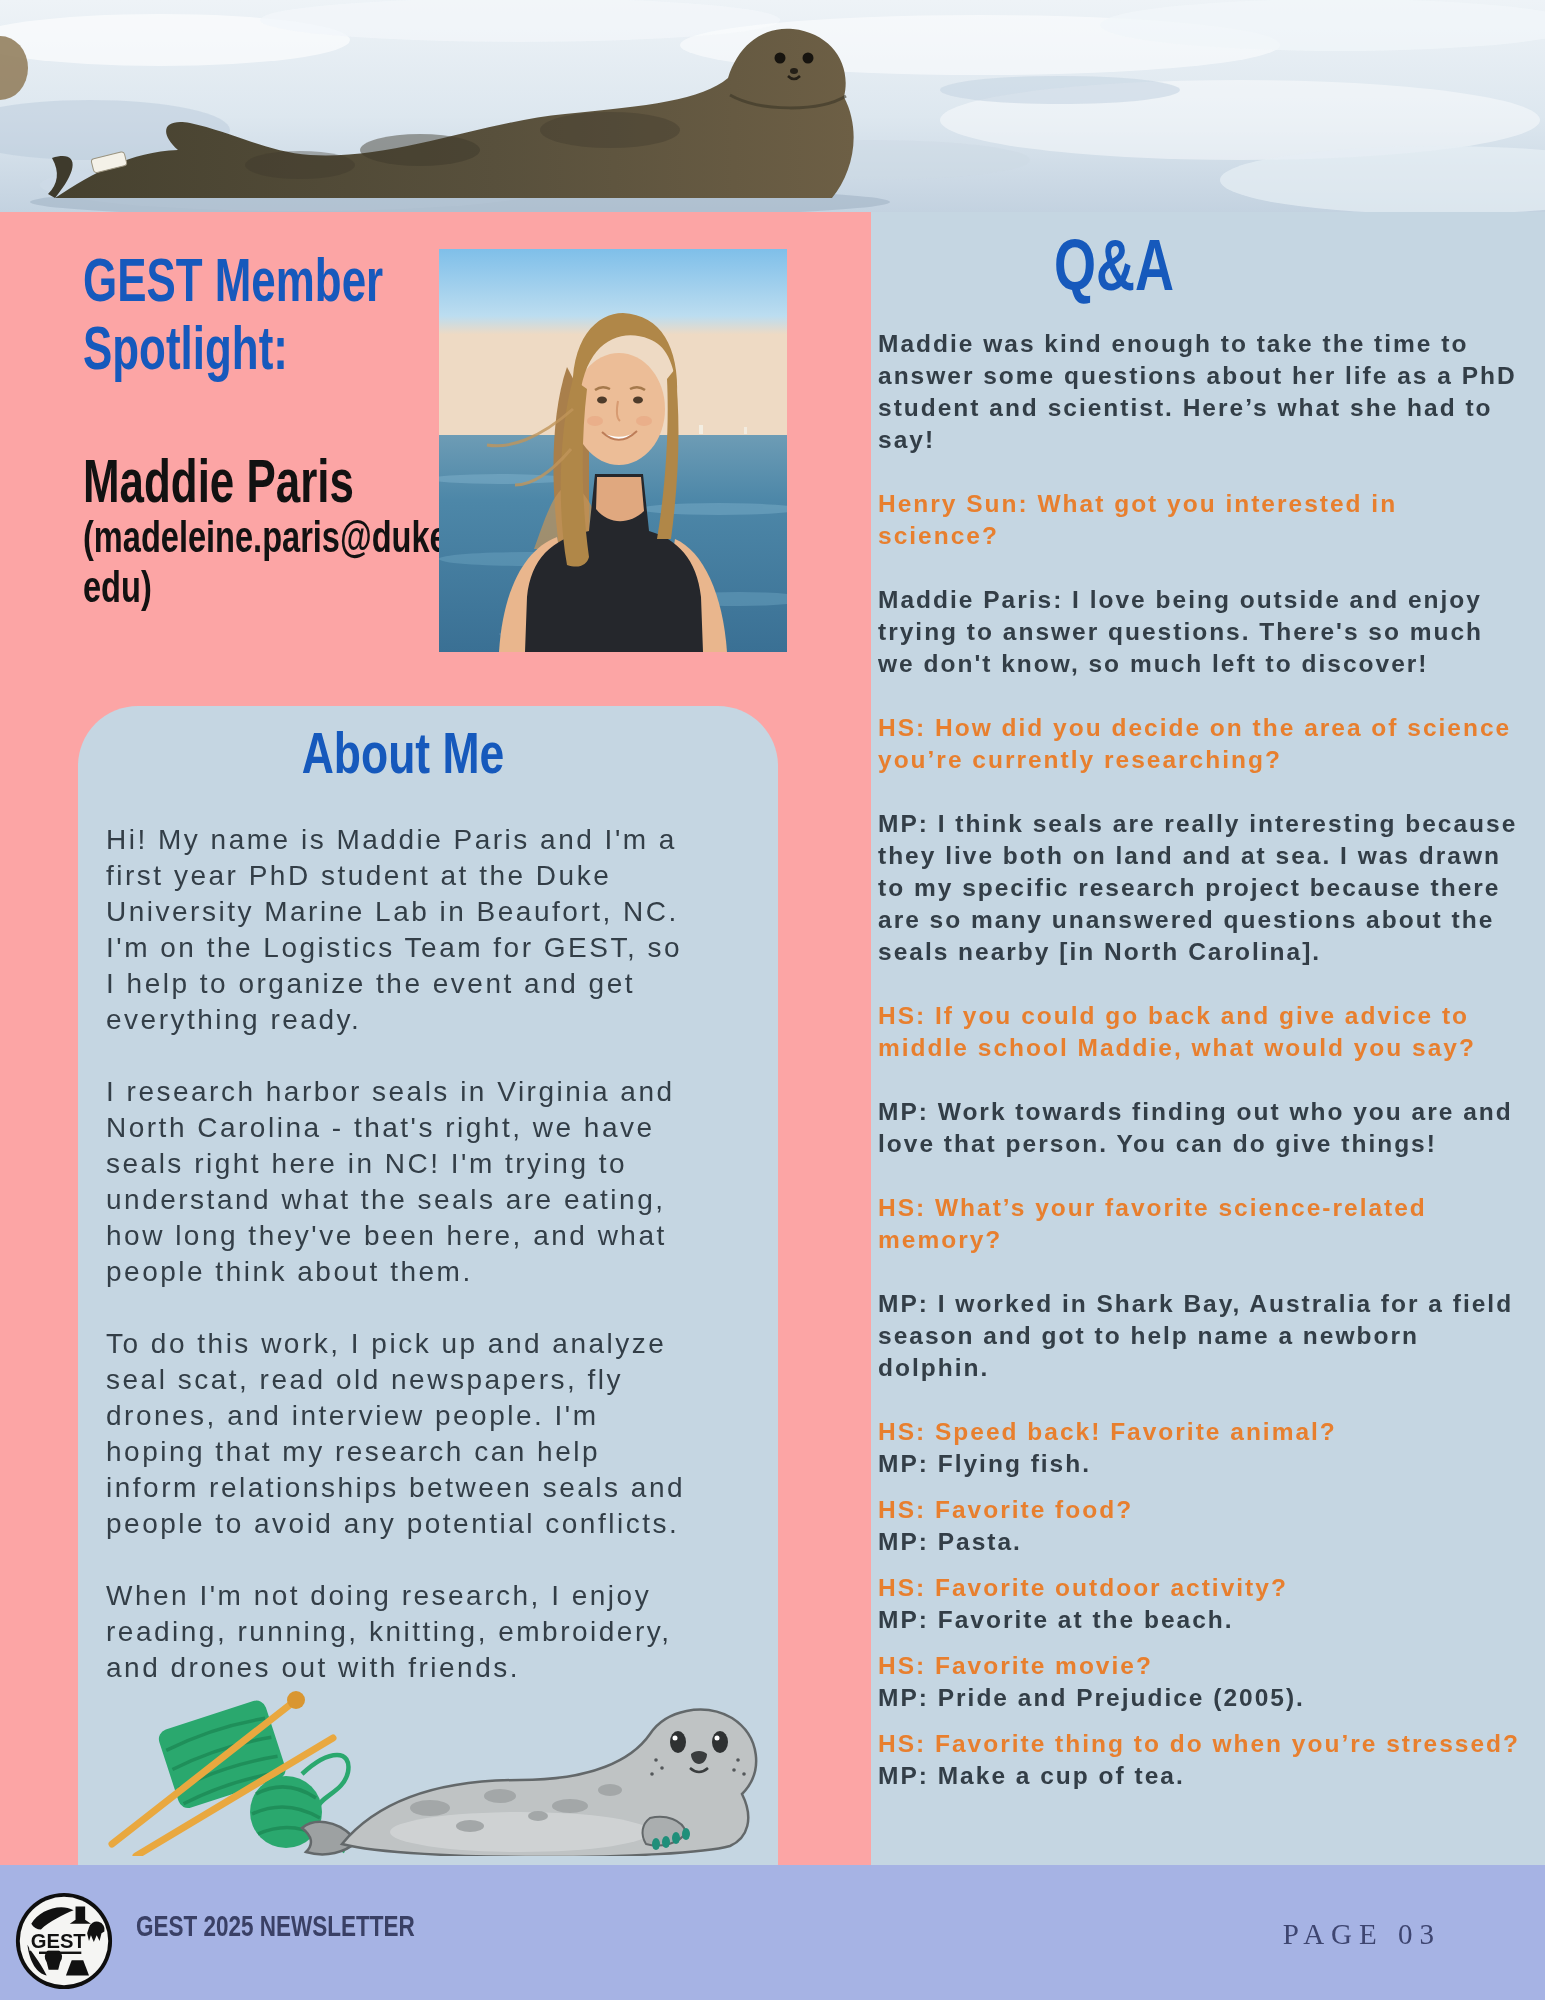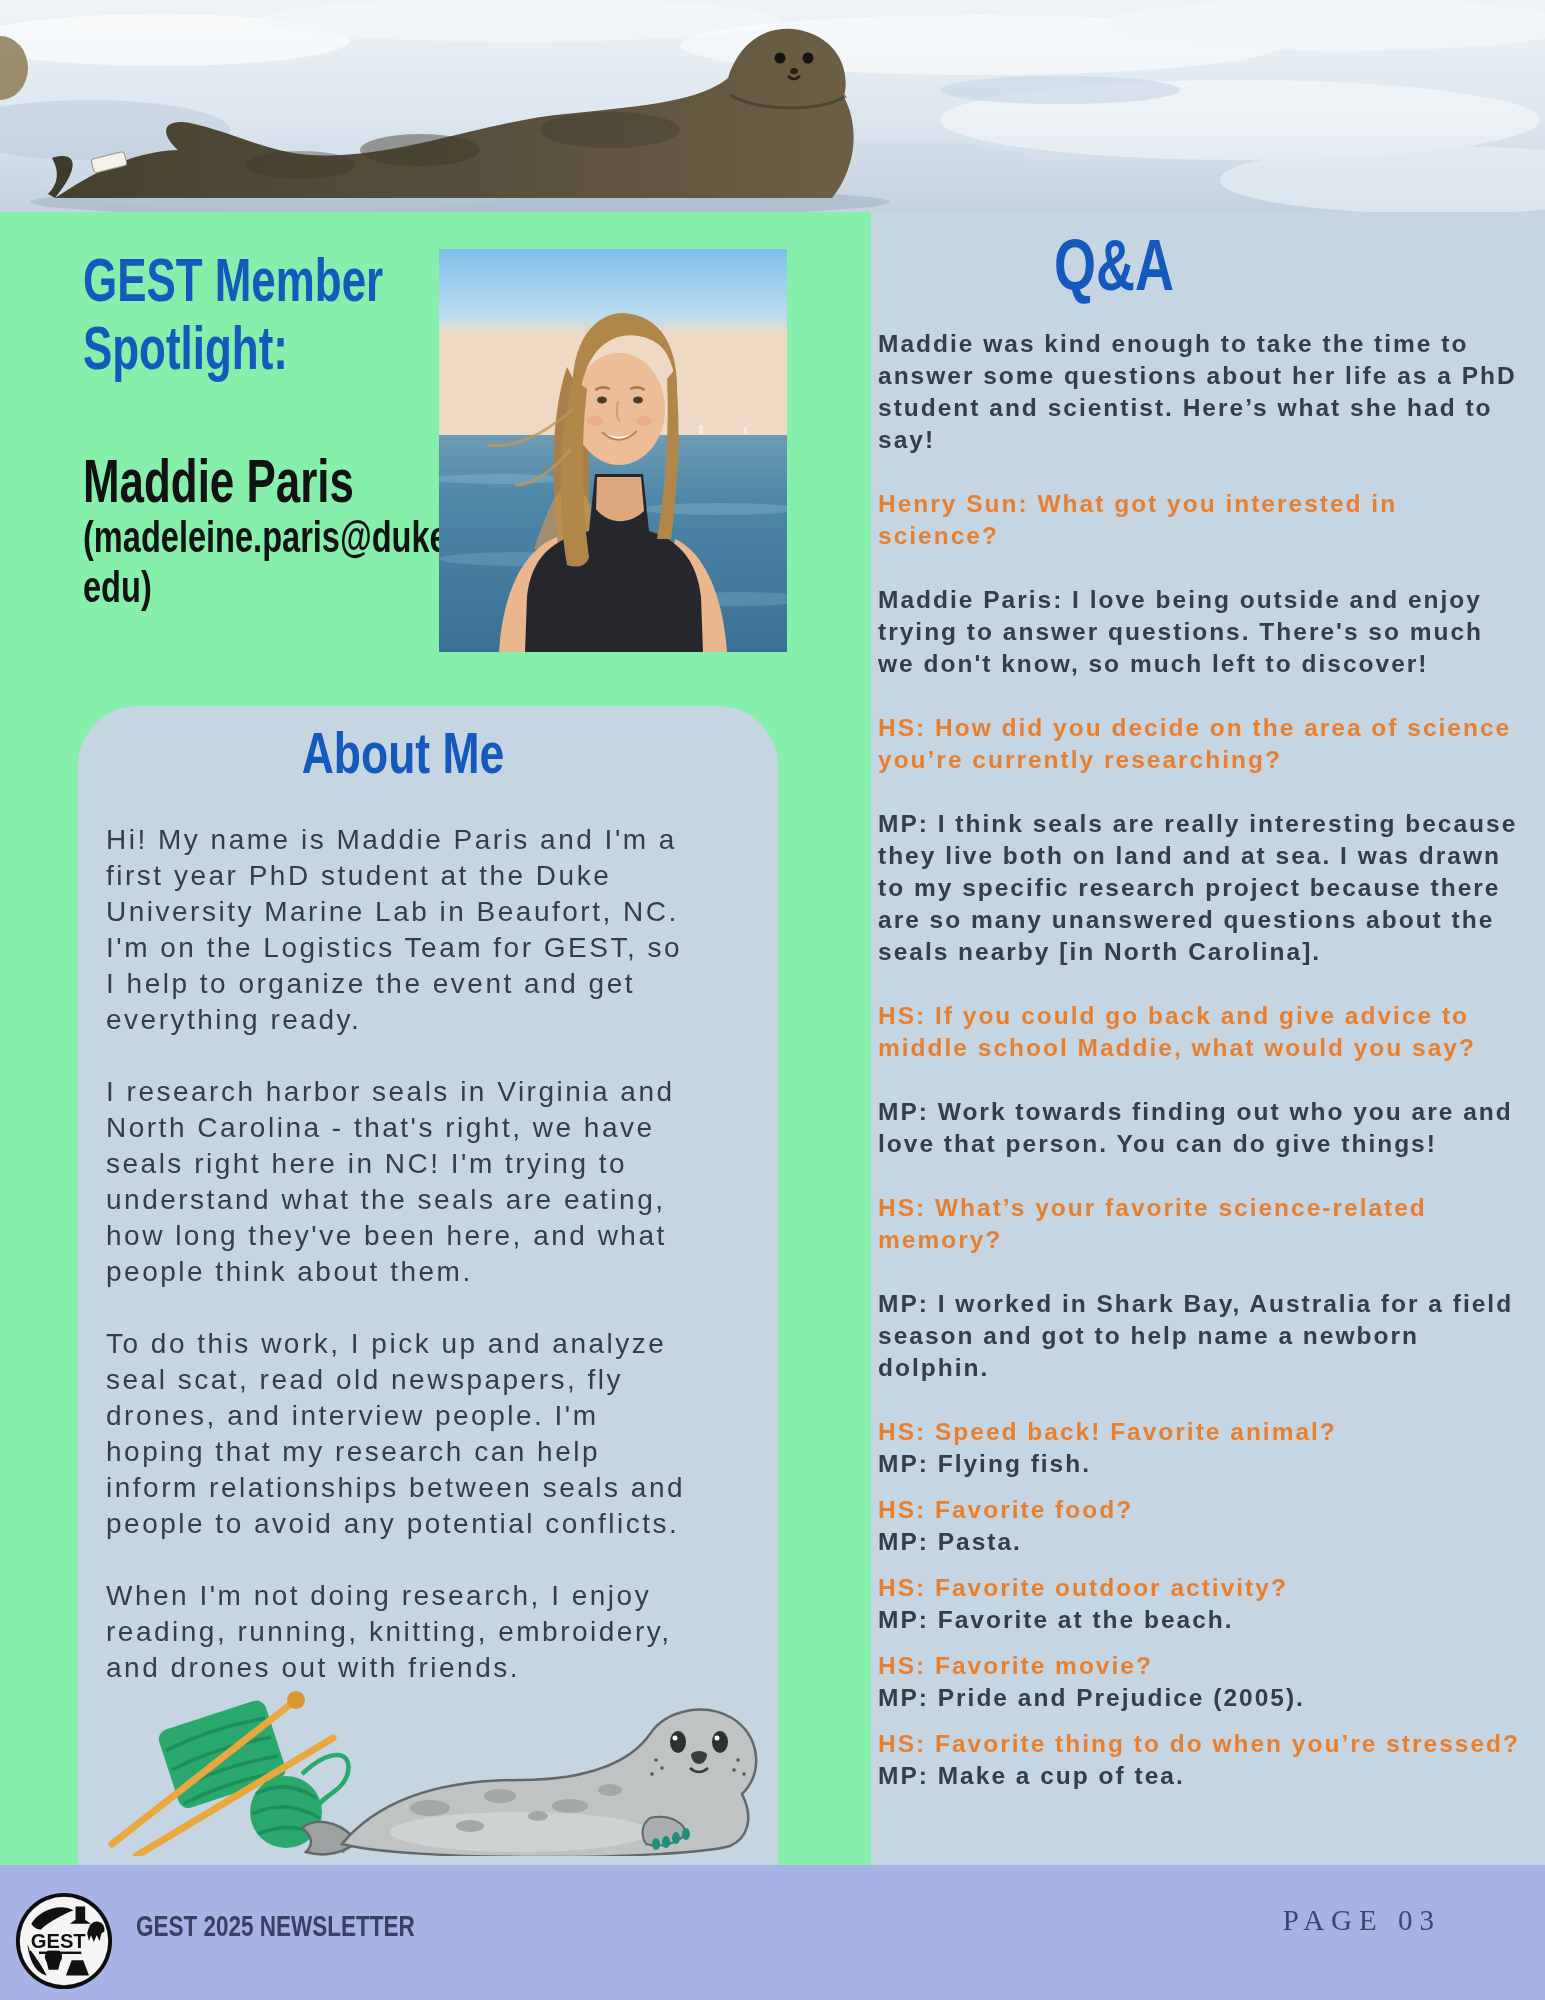--- a/index.html
+++ b/index.html
@@ -1,16 +1,16 @@
 <!DOCTYPE html>
 <html><head>
 <meta charset="utf-8">
 <style>
   html,body{margin:0;padding:0;background:#e9e9e9;}
-  .page{position:relative;width:1545px;height:2000px;margin:0 auto;background:#86efac;
+  .page{position:relative;width:1545px;height:2000px;margin:0 auto;background:#fca5a5;
         overflow:hidden;font-family:"Liberation Sans",sans-serif;}
   
   .banner{position:absolute;left:0;top:0;width:1545px;height:212px;}
   .banner svg{display:block;}
   
   .spot-head{position:absolute;left:83px;top:246px;color:#1659bc;font-weight:700;
              font-size:61px;line-height:68px;transform:scaleX(.72);transform-origin:left top;
              white-space:nowrap;letter-spacing:0;}
   .member-name{position:absolute;left:83px;top:448px;color:#121212;font-weight:700;
                font-size:61px;line-height:66px;transform:scaleX(.72);transform-origin:left top;white-space:nowrap;}
@@ -34,21 +34,21 @@
   .qa-block{margin:0 0 32px 0;}
   .qa-line{font-size:24.5px;line-height:32px;letter-spacing:2px;font-weight:700;}
   .qa-line.dark{color:#333e47;}
   .qa-line.orange{color:#e87f2e;margin-top:14px;}
   
   .footer{position:absolute;left:0;top:1865px;width:1545px;height:135px;background:#a6b3e4;}
   .logo{position:absolute;left:14px;top:26px;width:100px;height:100px;}
   .footer-title{position:absolute;left:136px;top:44px;color:#3a4065;font-weight:700;
                 font-size:30px;line-height:34px;transform:scaleX(.75);transform-origin:left top;
                 white-space:nowrap;}
-  .page-num{position:absolute;right:104px;top:39px;color:#3e4570;
+  .page-num{position:absolute;right:104px;top:53px;color:#3e4570;
             font-family:"Liberation Serif",serif;font-size:29px;letter-spacing:7px;white-space:nowrap;}
 </style>
 </head>
 <body>
 
 <div class="page">
 
   <div class="banner">
     <svg width="1545" height="212" viewBox="0 0 1545 212" preserveAspectRatio="none">
       <defs>

